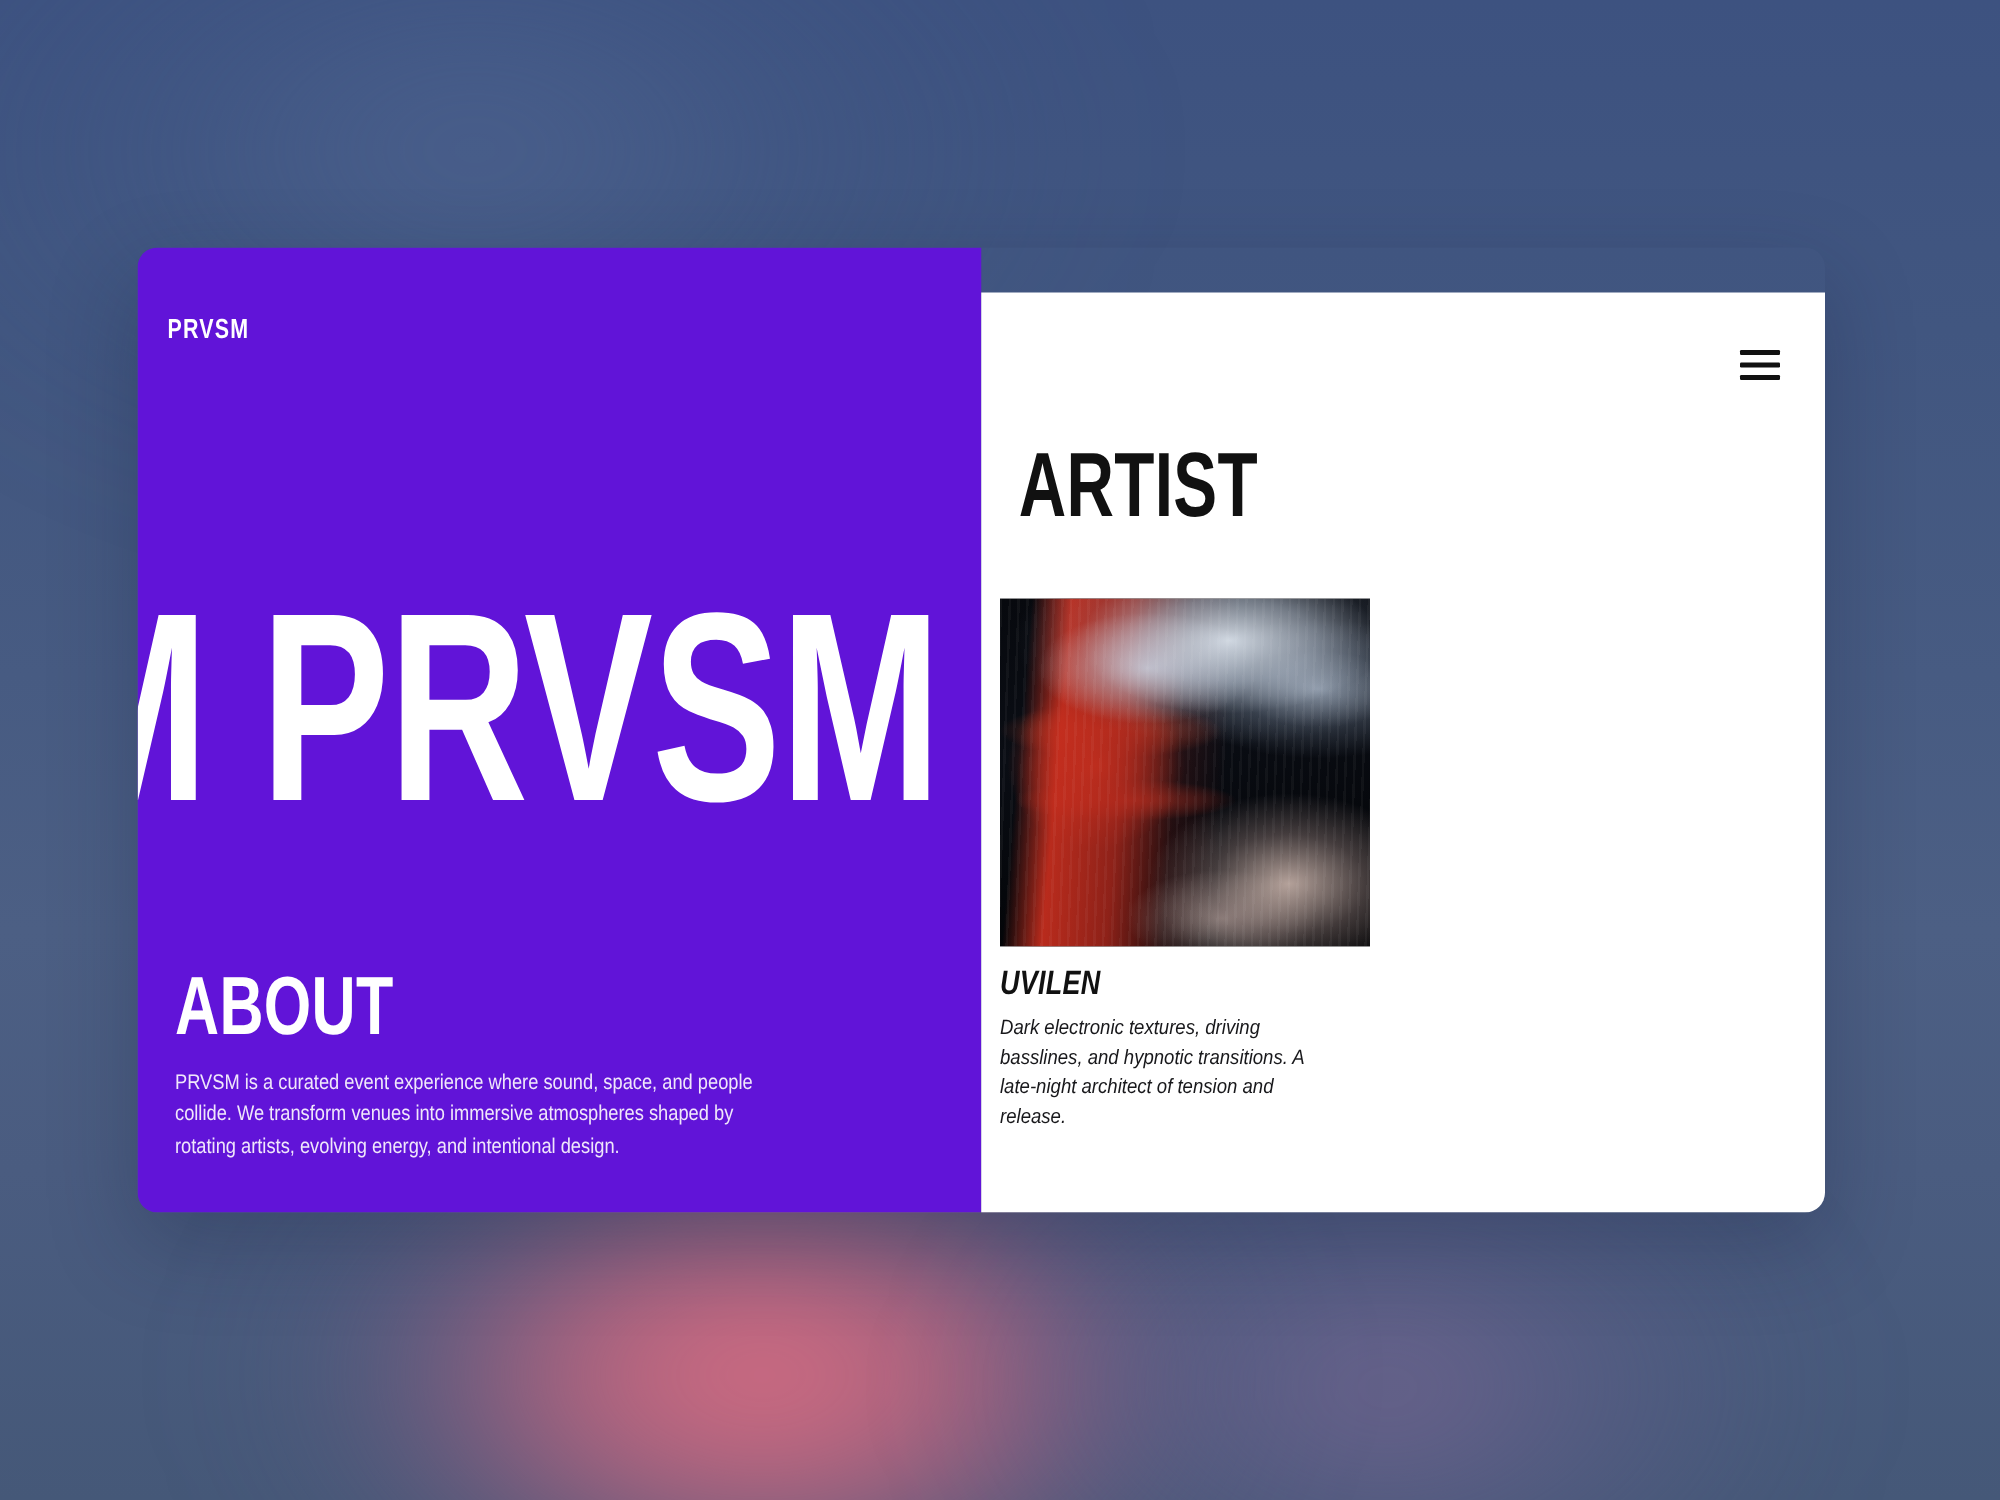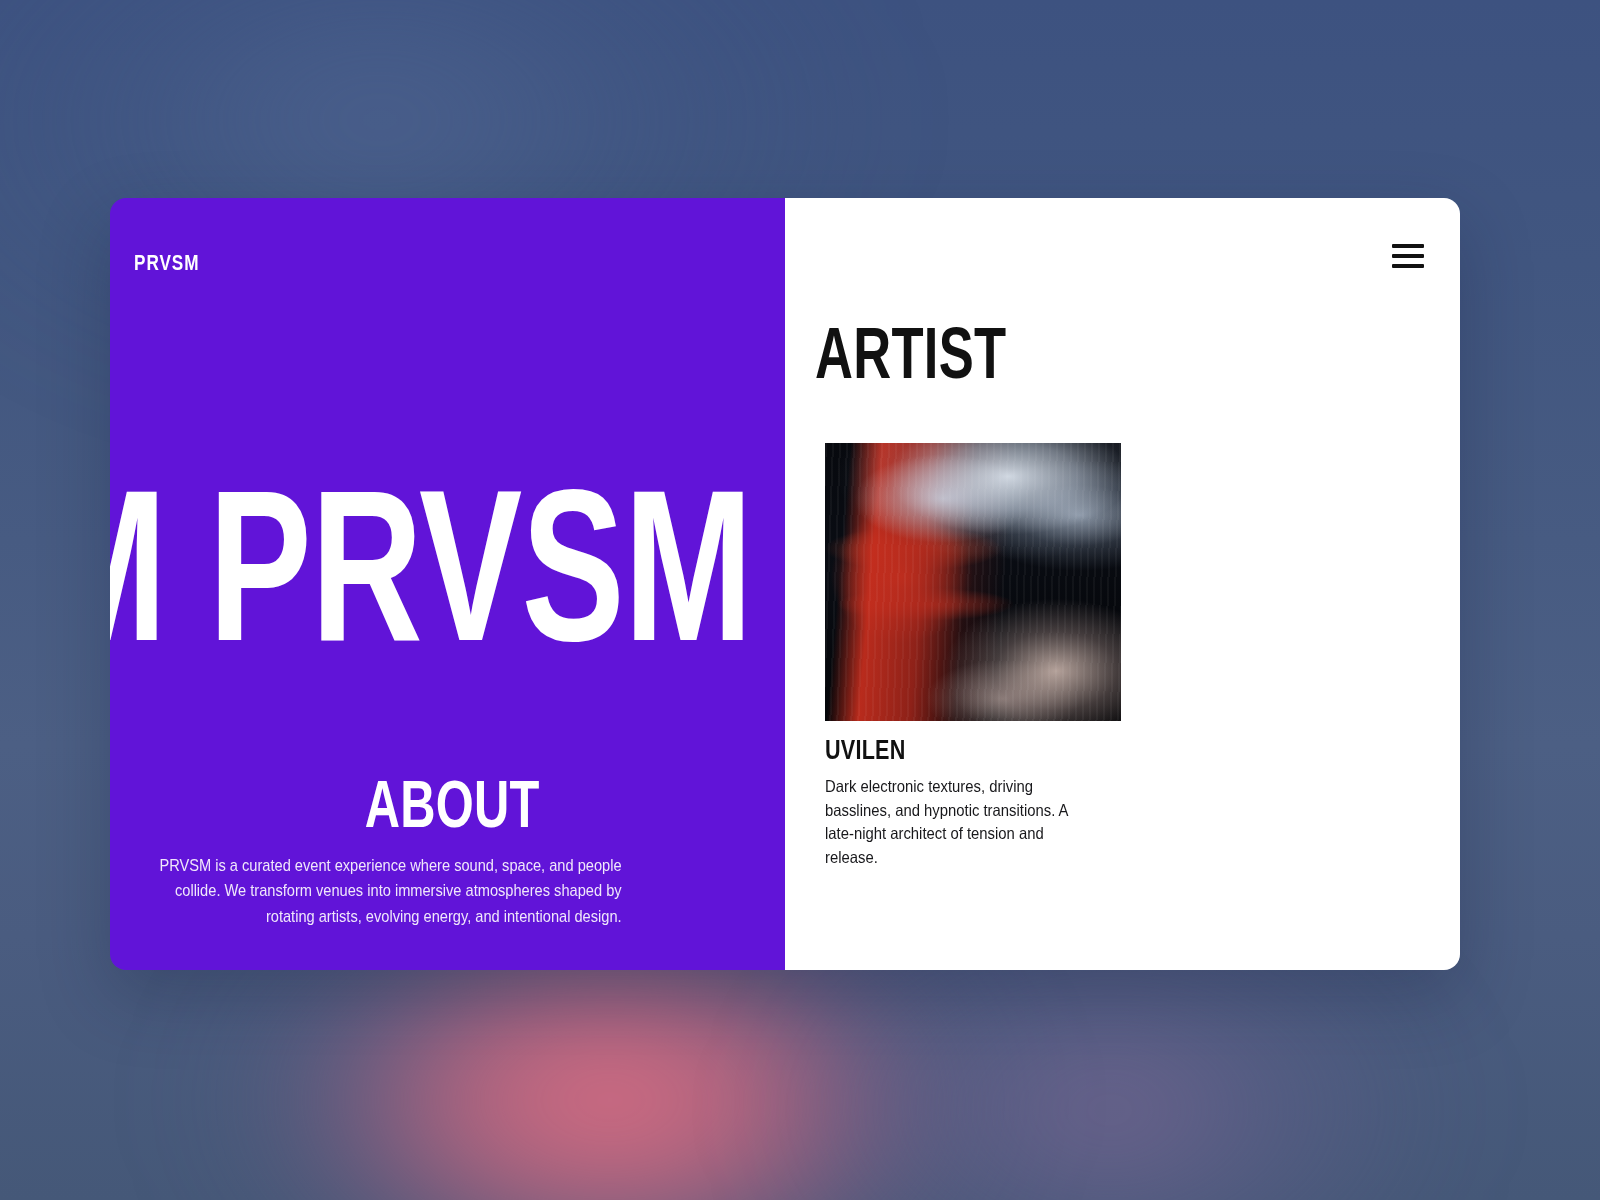--- a/index.html
+++ b/index.html
@@ -59,21 +59,20 @@
     display:flex;
     box-shadow:0 26px 70px rgba(20,30,60,0.28);
   }
 
   
   #panel-left {
     position:relative;
     width:675px; flex:0 0 675px;
     background:#6114d8;
     overflow:hidden;
-    text-align:right;
   }
   #brand-logo {
     position:absolute; left:24px; top:52px;
     color:#ffffff; font-size:22px; font-weight:700;
     letter-spacing:0.055em;
     transform:scaleX(0.78); transform-origin:left center;
     white-space:nowrap;
   }
   #marquee-row {
     position:absolute; left:0; top:272px; width:100%;
@@ -104,41 +103,42 @@
     font-size:17px; line-height:1.52;
     transform:scaleX(0.86); transform-origin:left top;
     width:560px;
   }
 
   
   #panel-right {
     position:relative; flex:1 1 auto;
     background:#ffffff;
     padding:0 40px;
+    margin-top:36px;
   }
   #menu-button {
     position:absolute; right:36px; top:46px;
     width:32px; height:24px;
     display:flex; flex-direction:column; justify-content:space-between;
     cursor:pointer;
   }
   #menu-button span {
     display:block; width:100%; height:4px; background:#111111; border-radius:1px;
   }
   #artist-heading {
     position:absolute; left:30px; top:118px;
     color:#111111;
     font-size:73px; font-weight:700; line-height:1;
     letter-spacing:0.005em;
     transform:scaleX(0.72); transform-origin:left center;
     white-space:nowrap;
   }
   #artist-grid {
-    position:absolute; left:40px; top:245px; right:28px;
-    display:flex; gap:27px;
+    position:absolute; left:15px; top:245px; right:28px;
+    display:flex; gap:27px;font-style:italic;
   }
   .artist-card { width:296px; }
   .artist-thumb {
     width:296px; height:278px;
     position:relative; overflow:hidden;
   }
   .artist-name {
     margin-top:16px;
     color:#111111; font-size:27px; font-weight:700; line-height:1;
     letter-spacing:0.01em;

